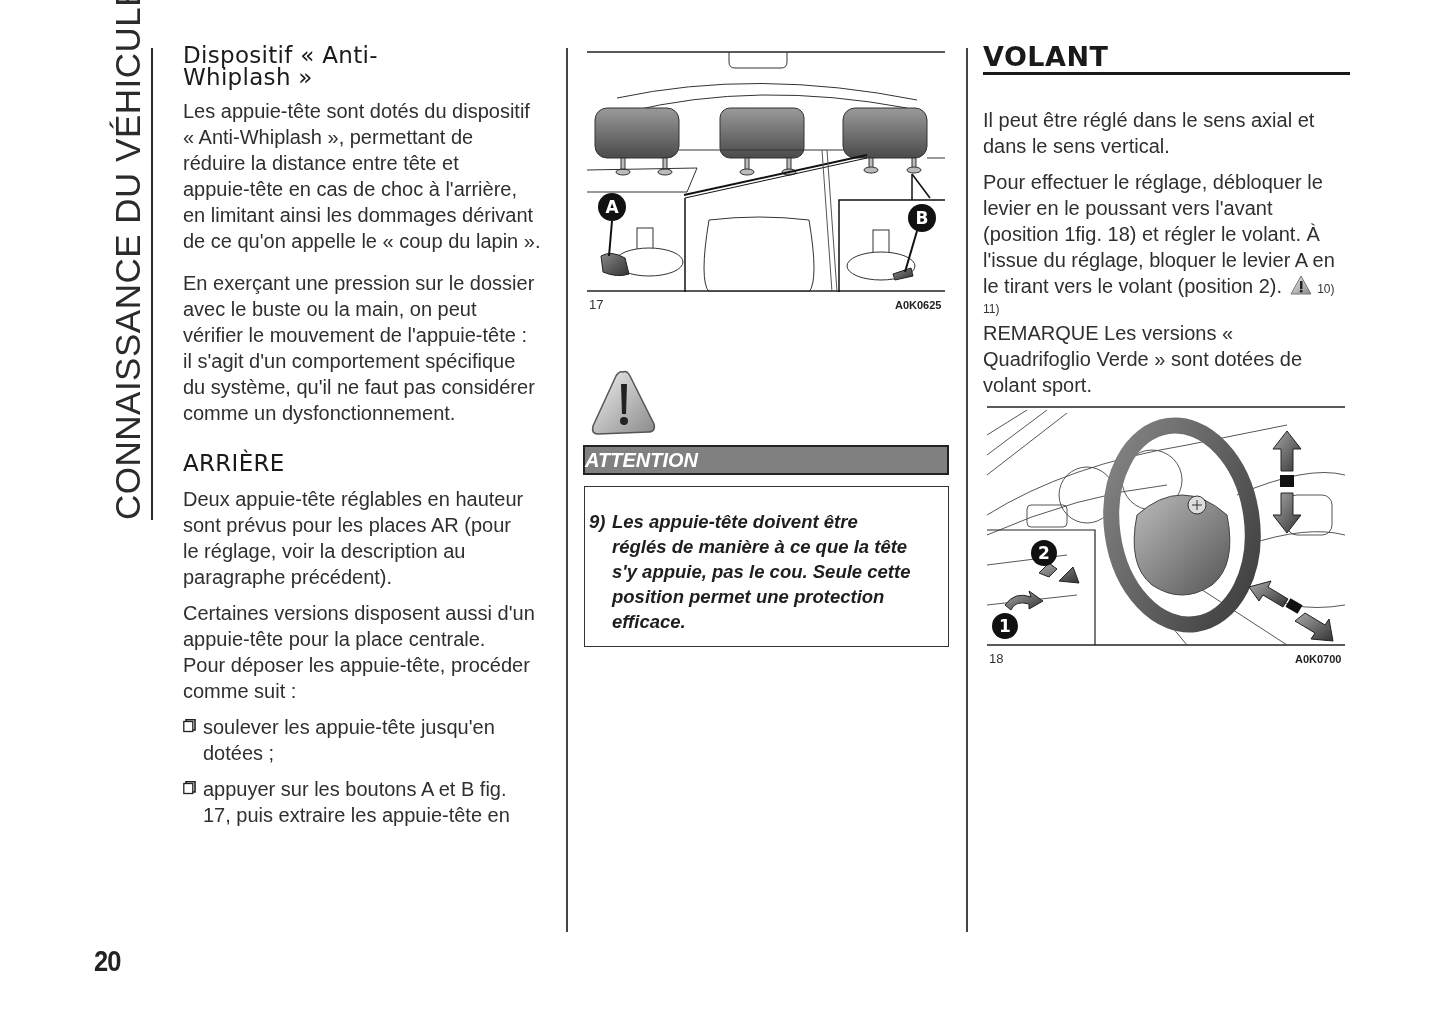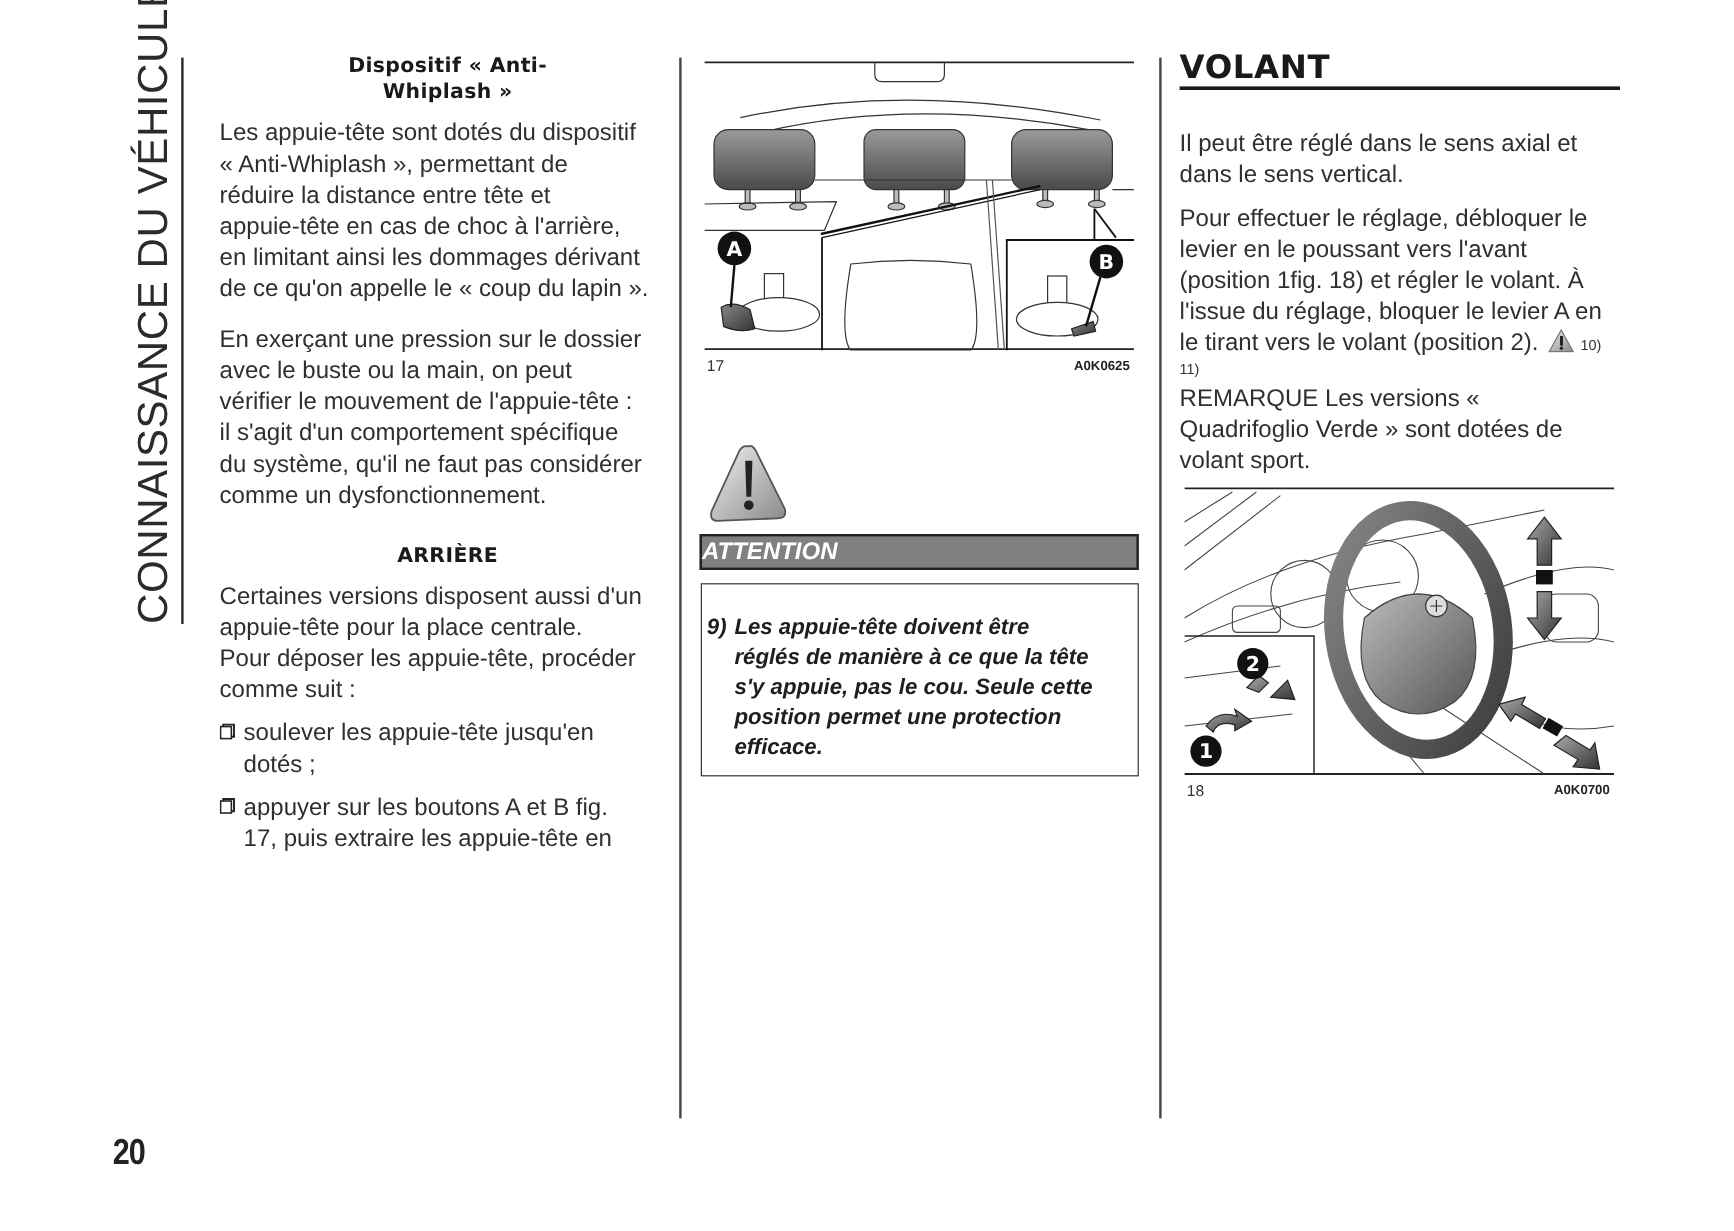--- a/index.html
+++ b/index.html
@@ -4,21 +4,21 @@
 <style>
   html, body { margin:0; padding:0; background:#ffffff; }
   body { width:1445px; height:1026px; position:relative; overflow:hidden; font-family:"Liberation Sans", sans-serif; color:#2a2a2a; }
   .abs { position:absolute; }
   .side-title { position:absolute; left:108px; top:48px; width:40px; height:472px; }
   .side-title span { position:absolute; left:0; top:0; transform-origin: 0 0; transform: translate(0px, 472px) rotate(-90deg); white-space:nowrap; font-size:35px; font-weight:300; letter-spacing:0.5px; color:#2b2b2b; line-height:40px; width:472px; text-align:left; }
   .side-rule { position:absolute; left:151px; top:48px; width:2px; height:472px; background:#2b2b2b; }
   .col-divider { position:absolute; width:2px; background:#444; }
   .page-num { position:absolute; left:94px; top:944px; font-size:30px; font-weight:bold; color:#222; transform:scaleX(0.85); transform-origin:left top; letter-spacing:-1px; }
   .col { position:absolute; }
-  .h-small { font-family:"DejaVu Sans", sans-serif; font-weight:bold; font-size:17px; line-height:22px; color:#1a1a1a; margin:0; letter-spacing:0.3px;text-align:center; }
+  .h-small { font-family:"DejaVu Sans", sans-serif; font-weight:normal; font-size:23px; line-height:22px; color:#1a1a1a; margin:0; letter-spacing:0.3px; }
   .p { font-size:20px; line-height:26px; margin:0; color:#2f2f2f; }
   .bullet { position:relative; padding-left:20px; }
   .bullet .box { position:absolute; left:0; top:5px; width:13px; height:14px; }
   .h-big { font-family:"DejaVu Sans", sans-serif; font-weight:bold; font-size:27px; line-height:30px; color:#1a1a1a; margin:0; letter-spacing:0.5px; }
   .fig-cap { position:absolute; font-size:13px; color:#333; }
   .fig-code { position:absolute; font-size:11px; font-weight:bold; color:#222; }
   .attention-bar { position:absolute; left:583px; top:445px; width:366px; height:30px; background:#808080; border:2px solid #222; box-sizing:border-box; color:#fff; font-weight:bold; font-style:italic; font-size:20px; text-align:left; line-height:27px; }
   .attention-box { position:absolute; left:584px; top:486px; width:365px; height:161px; border:1.5px solid #333; box-sizing:border-box; }
   .attention-text { position:absolute; left:4px; top:22px; width:355px; font-size:18.5px; line-height:25px; font-weight:bold; font-style:italic; color:#1e1e1e; }
   .attention-text .num { position:absolute; left:0; top:0; }
@@ -52,35 +52,41 @@
   </div>
   <div class="p" style="margin-top:16px;">
     <div>En exerçant une pression sur le dossier</div>
     <div>avec le buste ou la main, on peut</div>
     <div>vérifier le mouvement de l'appuie-tête :</div>
     <div>il s'agit d'un comportement spécifique</div>
     <div>du système, qu'il ne faut pas considérer</div>
     <div>comme un dysfonctionnement.</div>
   </div>
   <h3 class="h-small" style="margin-top:26px;">ARRIÈRE</h3>
+  <div class="p" style="margin-top:12px;">
+    <div>Deux appuie-tête réglables en hauteur</div>
+    <div>sont prévus pour les places AR (pour</div>
+    <div>le réglage, voir la description au</div>
+    <div>paragraphe précédent).</div>
+  </div>
   <div class="p" style="margin-top:10px;">
     <div>Certaines versions disposent aussi d'un</div>
     <div>appuie-tête pour la place centrale.</div>
   </div>
   <div class="p" style="">
     <div>Pour déposer les appuie-tête, procéder</div>
     <div>comme suit :</div>
   </div>
   <div class="p bullet" style="margin-top:10px;">
     <svg class="box" viewBox="0 0 13 14">
         <rect x="0.8" y="2.5" width="9" height="10" fill="none" stroke="#222" stroke-width="1.3"></rect>
         <path d="M3 2.5 V0.8 H12 V11 H10" fill="none" stroke="#222" stroke-width="1.6"></path>
       </svg>
     <div>soulever les appuie-tête jusqu'en</div>
-    <div>dotés ;</div>
+    <div>dotées ;</div>
   </div>
   <div class="p bullet" style="margin-top:10px;">
     <svg class="box" viewBox="0 0 13 14">
         <rect x="0.8" y="2.5" width="9" height="10" fill="none" stroke="#222" stroke-width="1.3"></rect>
         <path d="M3 2.5 V0.8 H12 V11 H10" fill="none" stroke="#222" stroke-width="1.6"></path>
       </svg>
     <div>appuyer sur les boutons A et B fig.</div>
     <div>17, puis extraire les appuie-tête en</div>
   </div>
 </div>

